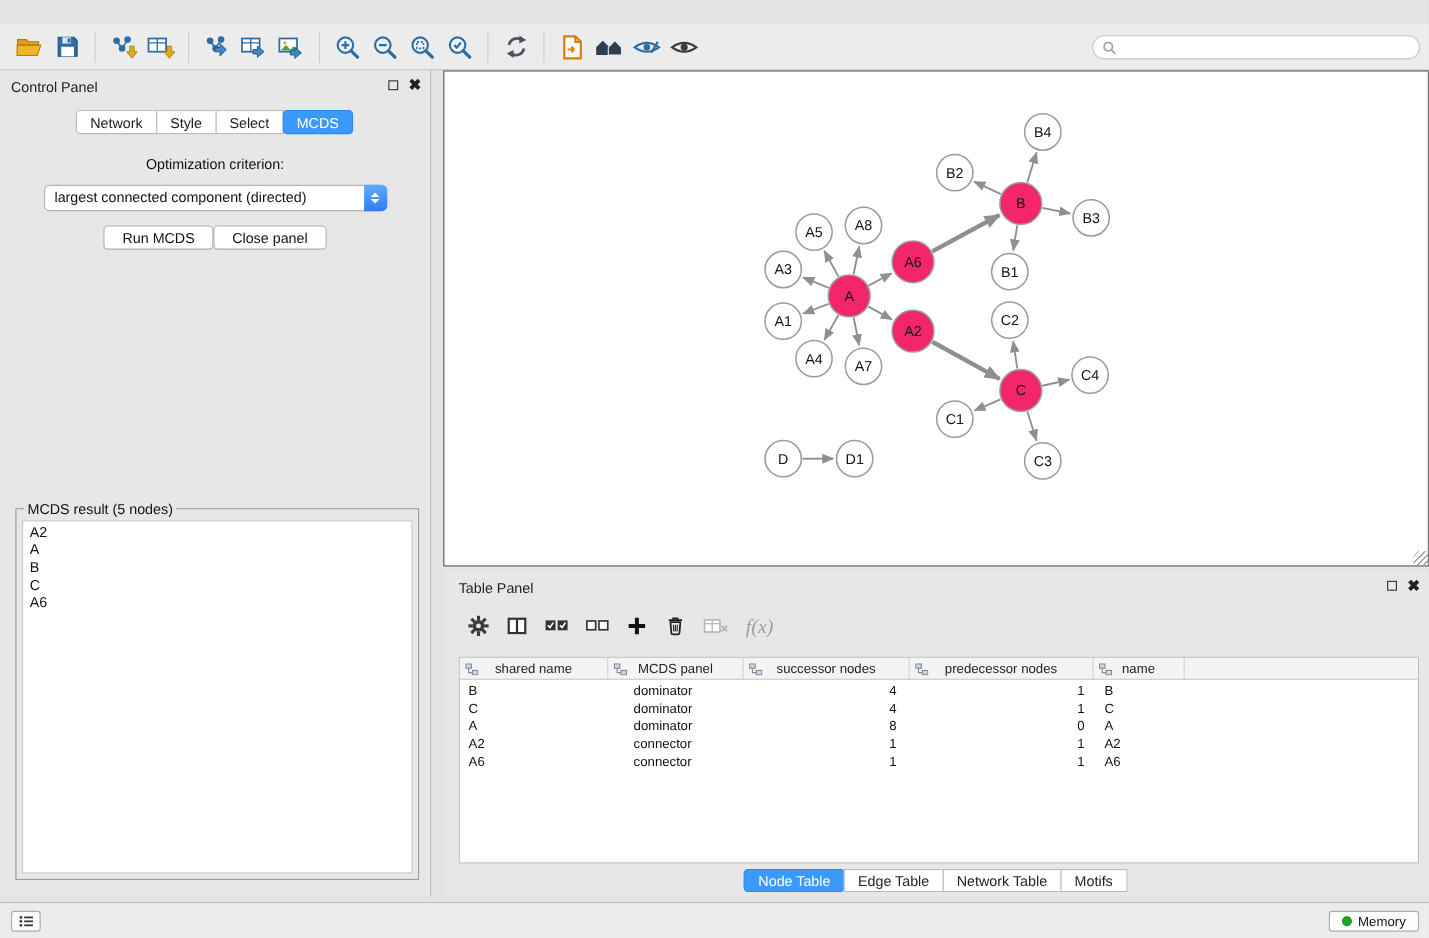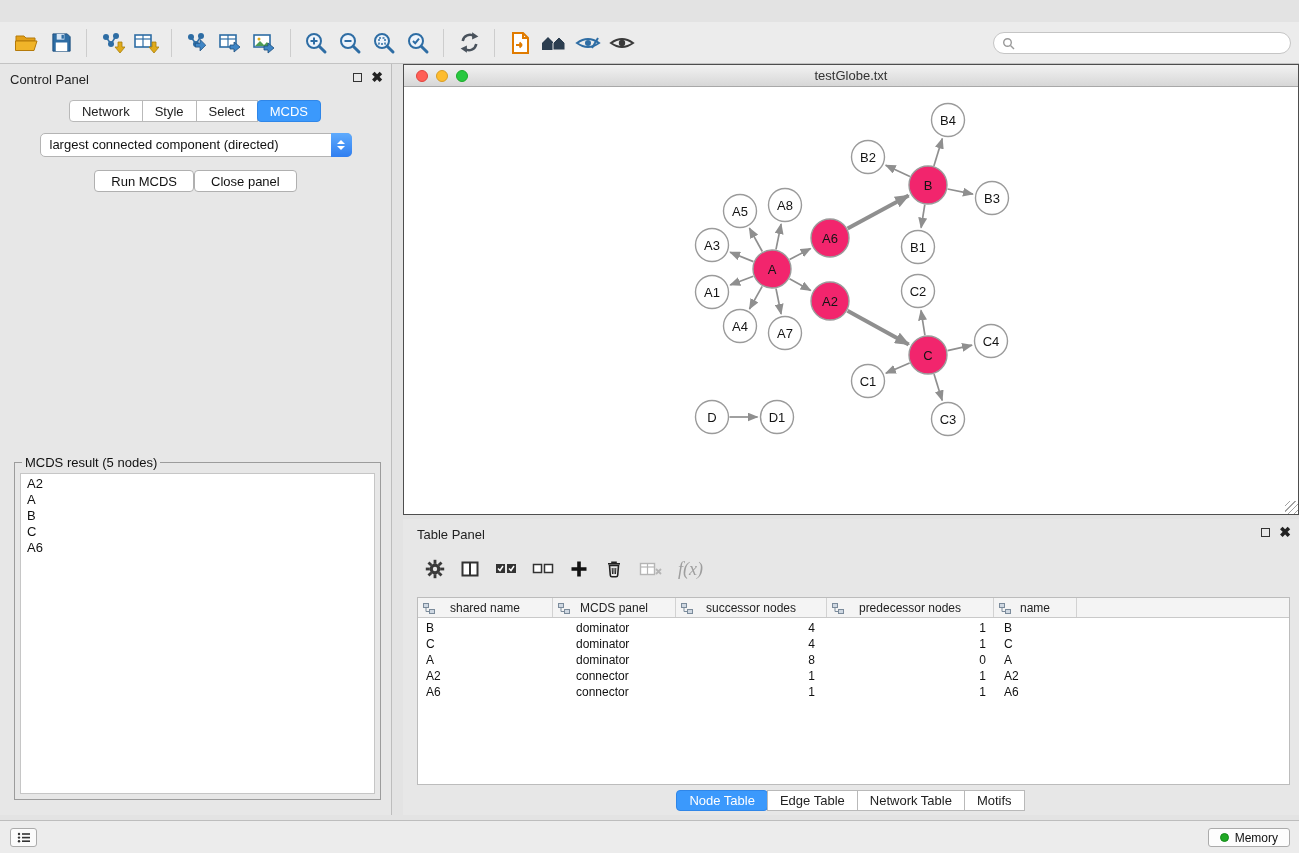--- a/index.html
+++ b/index.html
@@ -251,20 +251,21 @@
         <span class="float-ico"></span>
         <span class="close-ico">✖</span>
       </span>
     </div>
     <div class="cp-tabs">
         <div class="tab">Network</div>
         <div class="tab">Style</div>
         <div class="tab">Select</div>
         <div class="tab active">MCDS</div>
       </div>
+    <div class="opt-label">Optimization criterion:</div>
     <div class="dropdown">
       <span>largest connected component (directed)</span>
       <span class="dd-stepper">
         <span class="arr-up"></span>
           <span class="arr-dn"></span>
       </span>
     </div>
     <div class="cp-buttons">
       <div class="btn">Run MCDS</div>
       <div class="btn">Close panel</div>
@@ -275,28 +276,20 @@
           <div class="result-item">A2</div>
           <div class="result-item">A</div>
           <div class="result-item">B</div>
           <div class="result-item">C</div>
           <div class="result-item">A6</div>
         </div>
     </fieldset>
   </div>
 
   <div class="network-window">
-    <div class="nw-titlebar">
-      <div class="nw-lights">
-        <span class="light l-red"></span>
-        <span class="light l-yellow"></span>
-        <span class="light l-green"></span>
-      </div>
-      <span>testGlobe.txt</span>
-    </div>
     <svg class="net" width="894" height="427">
       <defs>
         <marker id="arrow-thin" markerUnits="userSpaceOnUse" markerWidth="11" markerHeight="9" refX="10" refY="4.5" orient="auto">
           <path d="M0,0 L11,4.5 L0,9 z" fill="#8f8f8f"></path>
         </marker>
         <marker id="arrow-thick" markerUnits="userSpaceOnUse" markerWidth="15" markerHeight="12" refX="13.5" refY="6" orient="auto">
           <path d="M0,0 L15,6 L0,12 z" fill="#8f8f8f"></path>
         </marker>
       </defs>
     <line x1="349.3" y1="189.2" x2="326.2" y2="198.0" stroke="#8F8F8F" stroke-width="1.7" marker-end="url(#arrow-thin)"></line>

